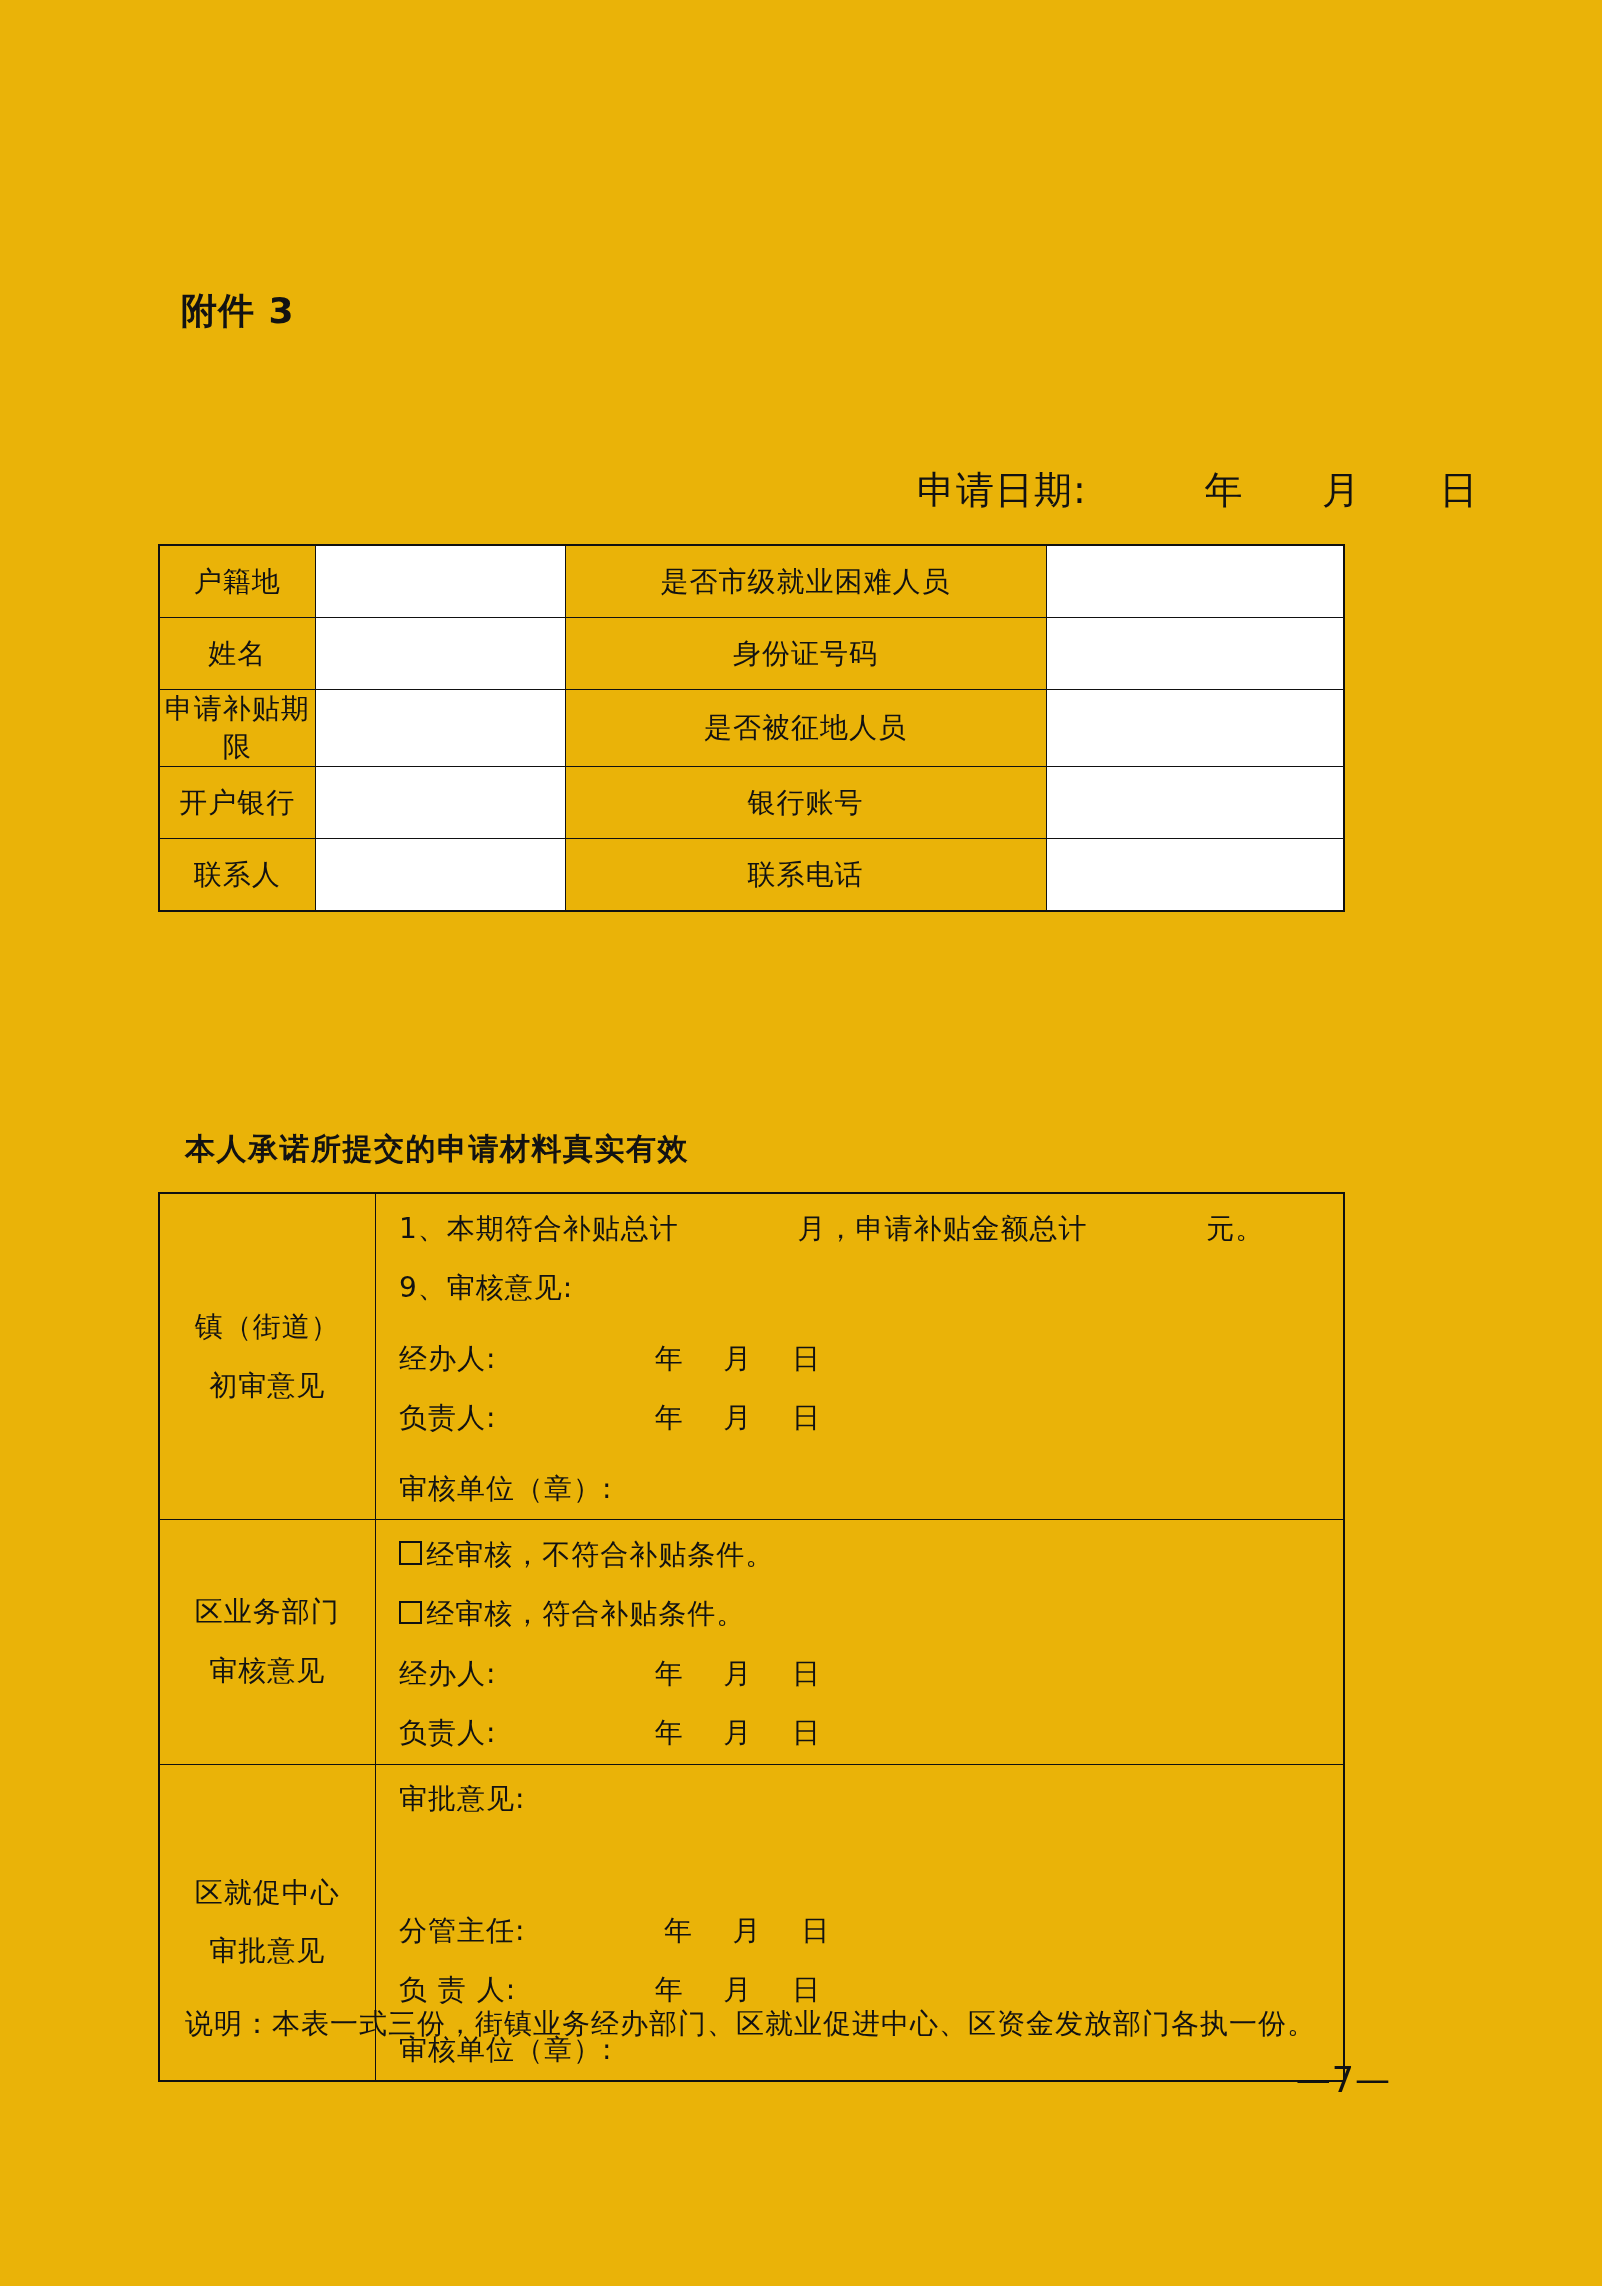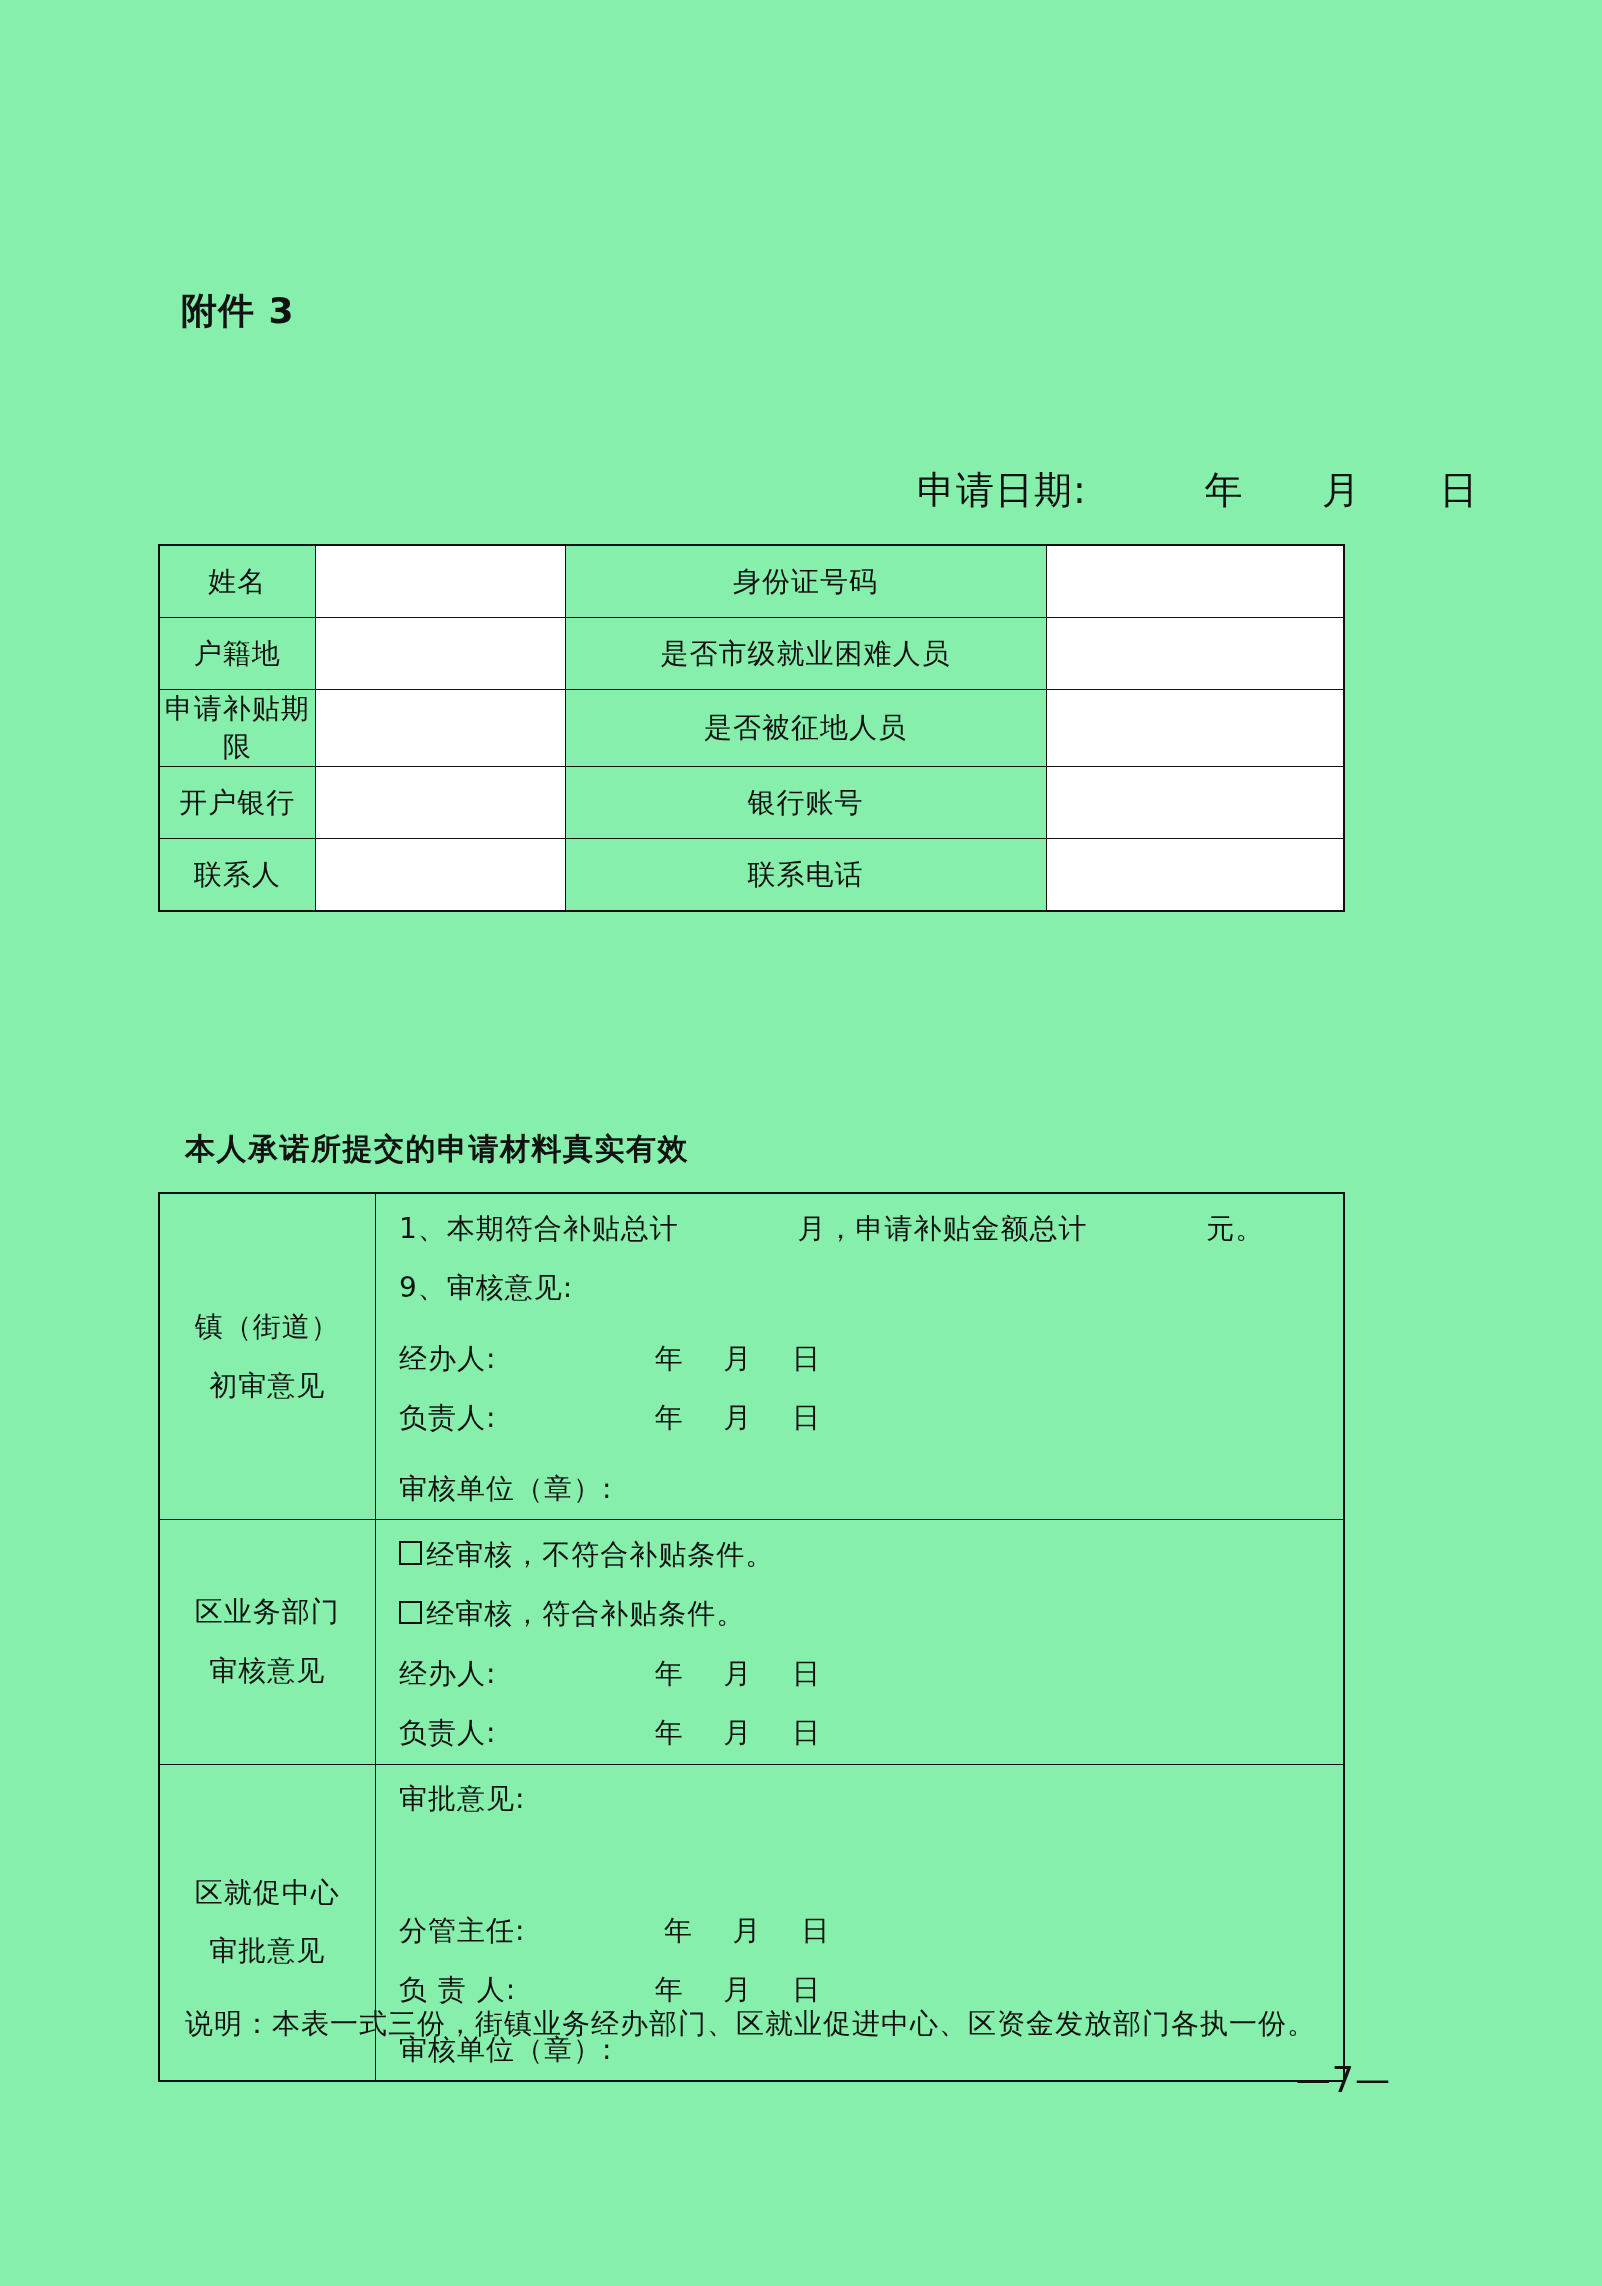--- a/index.html
+++ b/index.html
@@ -4,21 +4,21 @@
 <style>
   html, body {
     margin: 0;
     padding: 0;
     background: #f0f0ee;
   }
   .page {
     position: relative;
     width: 1602px;
     height: 2287px;
-    background: #86efac;
+    background: #eab308;
     margin: 0 auto;
     overflow: hidden;
     font-family: "DejaVu Sans", "Liberation Sans", sans-serif;
     color: #121212;
   }
 
   
   .attachment-label {
     position: absolute;
     left: 181px;
@@ -179,29 +179,29 @@
 
   <table class="grid" id="info-table">
     <colgroup>
       <col style="width:156px">
       <col style="width:250px">
       <col style="width:481px">
       <col style="width:298px">
     </colgroup>
     <tbody>
       <tr>
+        <td class="lbl">户籍地</td>
+        <td class="blankcell"></td>
+        <td class="lbl">是否市级就业困难人员</td>
+        <td class="blankcell"></td>
+      </tr>
+      <tr>
         <td class="lbl">姓名</td>
         <td class="blankcell"></td>
         <td class="lbl">身份证号码</td>
-        <td class="blankcell"></td>
-      </tr>
-      <tr>
-        <td class="lbl">户籍地</td>
-        <td class="blankcell"></td>
-        <td class="lbl">是否市级就业困难人员</td>
         <td class="blankcell"></td>
       </tr>
       <tr>
         <td class="lbl">申请补贴期限</td>
         <td class="blankcell"></td>
         <td class="lbl">是否被征地人员</td>
         <td class="blankcell"></td>
       </tr>
       <tr>
         <td class="lbl">开户银行</td>

